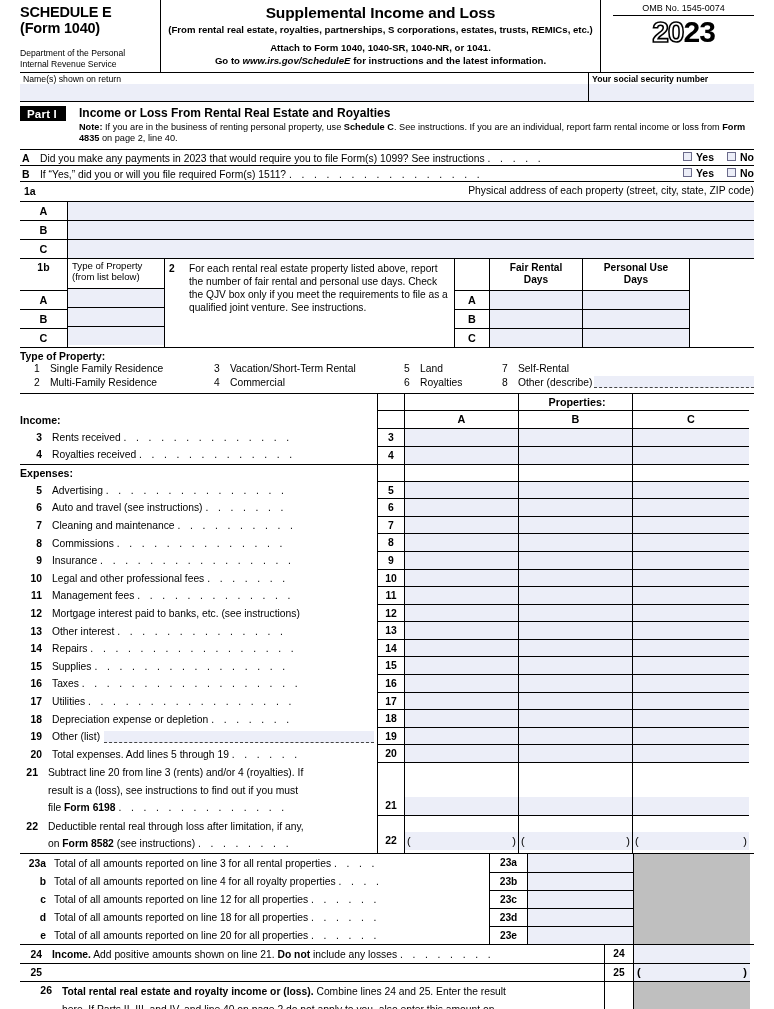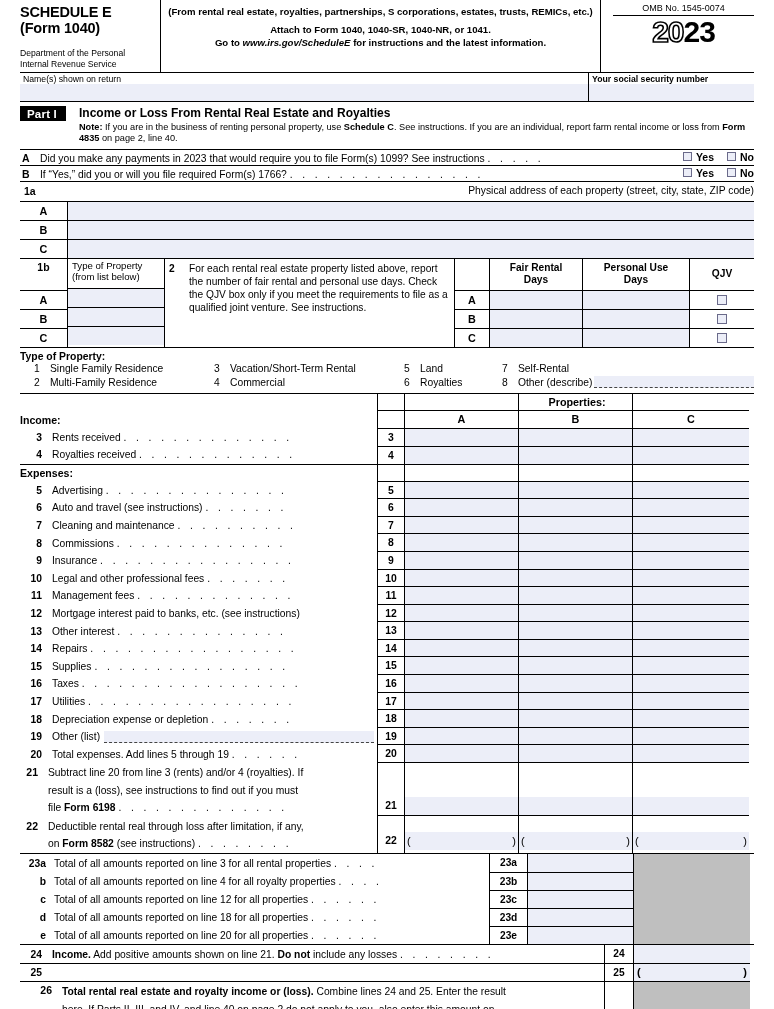--- a/index.html
+++ b/index.html
@@ -153,20 +153,21 @@
       <div class="sch-title">
         <div>SCHEDULE E</div>
         <div>(Form 1040)</div>
       </div>
       <div class="dept">
         <div>Department of the Personal</div>
         <div>Internal Revenue Service</div>
       </div>
     </div>
     <div class="hdr-c">
+      <div class="main-title">Supplemental Income and Loss</div>
       <div class="sub1">(From rental real estate, royalties, partnerships, S corporations, estates, trusts, REMICs, etc.)</div>
       <div class="sub2">Attach to Form 1040, 1040-SR, 1040-NR, or 1041.</div>
       <div class="sub3">
         <span>Go to </span><span class="ital">www.irs.gov/ScheduleE</span><span> for instructions and the latest information.</span>
       </div>
     </div>
     <div class="hdr-r">
       <div class="omb">OMB No. 1545-0074</div>
       <div class="yr"><span class="hollow">20</span><span>23</span></div>
     </div>
@@ -199,21 +200,21 @@
     <div class="ynwrap">
       <span class="cb"></span>
       <span class="ynlab">Yes</span>
       <span class="cb"></span>
       <span class="ynlab" style="margin-right:0">No</span>
     </div>
   </div>
 
   <div class="abrow">
     <div class="ltr">B</div>
-    <div class="abtxt"><span>If “Yes,” did you or will you file required Form(s) 1766?</span> <span class="dots">. . . . . . . . . . . . . . . .</span></div>
+    <div class="abtxt"><span>If “Yes,” did you or will you file required Form(s) 1511?</span> <span class="dots">. . . . . . . . . . . . . . . .</span></div>
     <div class="ynwrap">
       <span class="cb"></span>
       <span class="ynlab">Yes</span>
       <span class="cb"></span>
       <span class="ynlab" style="margin-right:0">No</span>
     </div>
   </div>
 
   <div class="r1a">
     <div class="lbl">1a</div>
@@ -272,38 +273,20 @@
       <div class="rw fld"></div>
     </div>
     <div class="c-pud">
       <div class="hd-cell v">
         <span>Personal Use</span>
         <span>Days</span>
       </div>
       <div class="rw fld"></div>
       <div class="rw fld"></div>
       <div class="rw fld"></div>
-    </div>
-    <div class="c-qjv">
-      <div class="hd-cell">QJV</div>
-      <div class="rw">
-          <div class="qjvcell">
-            <span class="qjvbox"></span>
-          </div>
-        </div>
-      <div class="rw">
-          <div class="qjvcell">
-            <span class="qjvbox"></span>
-          </div>
-        </div>
-      <div class="rw">
-          <div class="qjvcell">
-            <span class="qjvbox"></span>
-          </div>
-        </div>
     </div>
   </div>
   <div class="hr-thick"></div>
 
   <div class="topl">
     <div class="topl-h">Type of Property:</div>
     <div class="topl-row">
       <div class="tp-c1"><span class="tp-n">1</span><span>Single Family Residence</span></div>
       <div class="tp-c2"><span class="tp-n">3</span><span>Vacation/Short-Term Rental</span></div>
       <div class="tp-c3"><span class="tp-n">5</span><span>Land</span></div>

